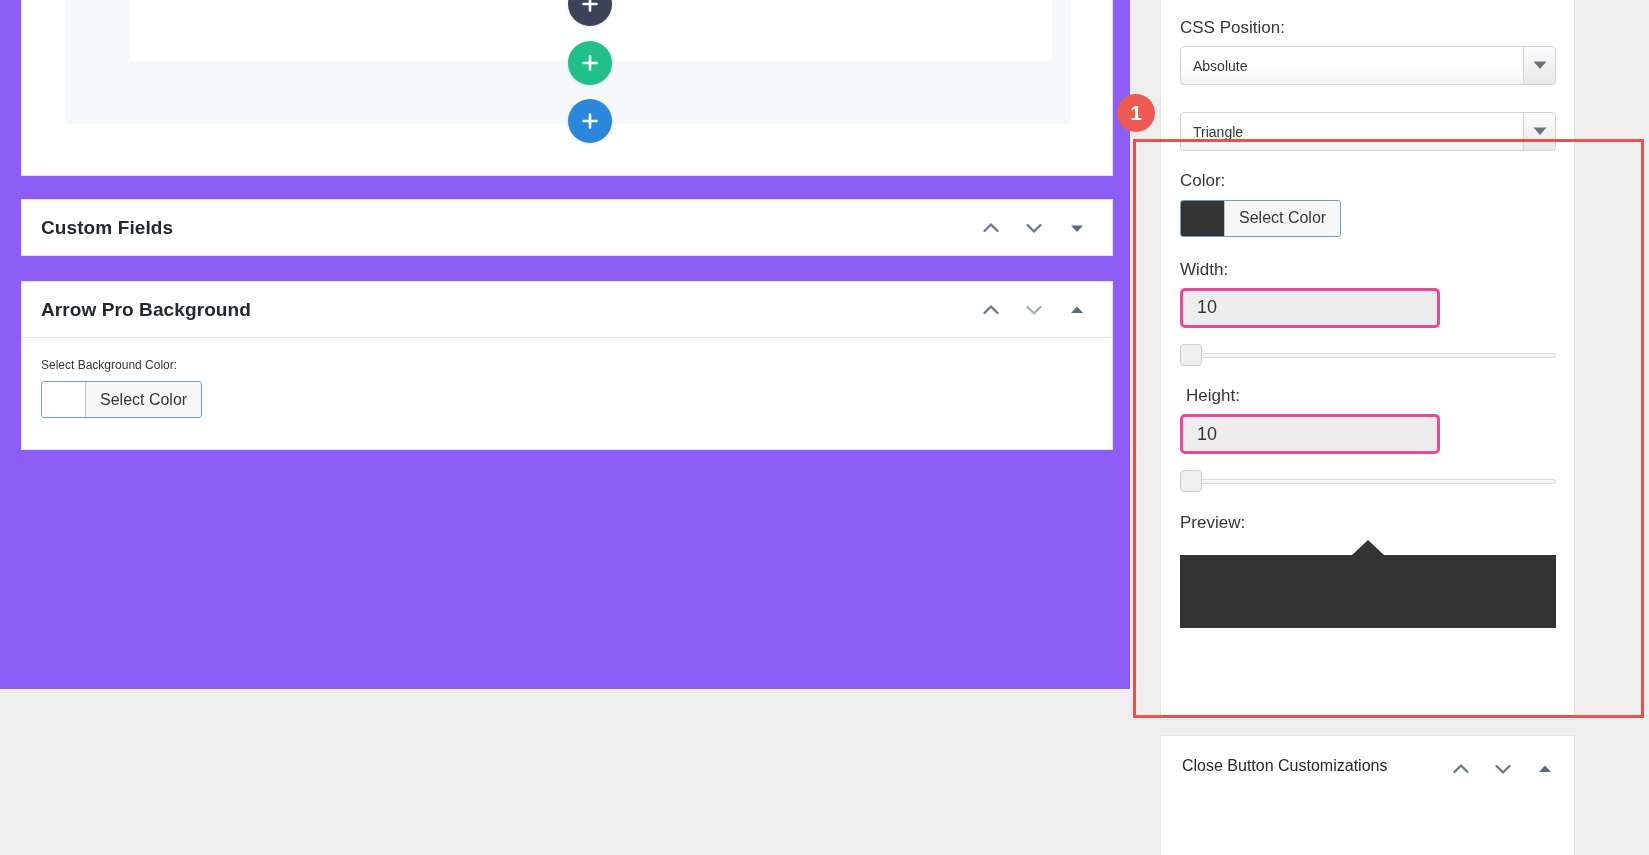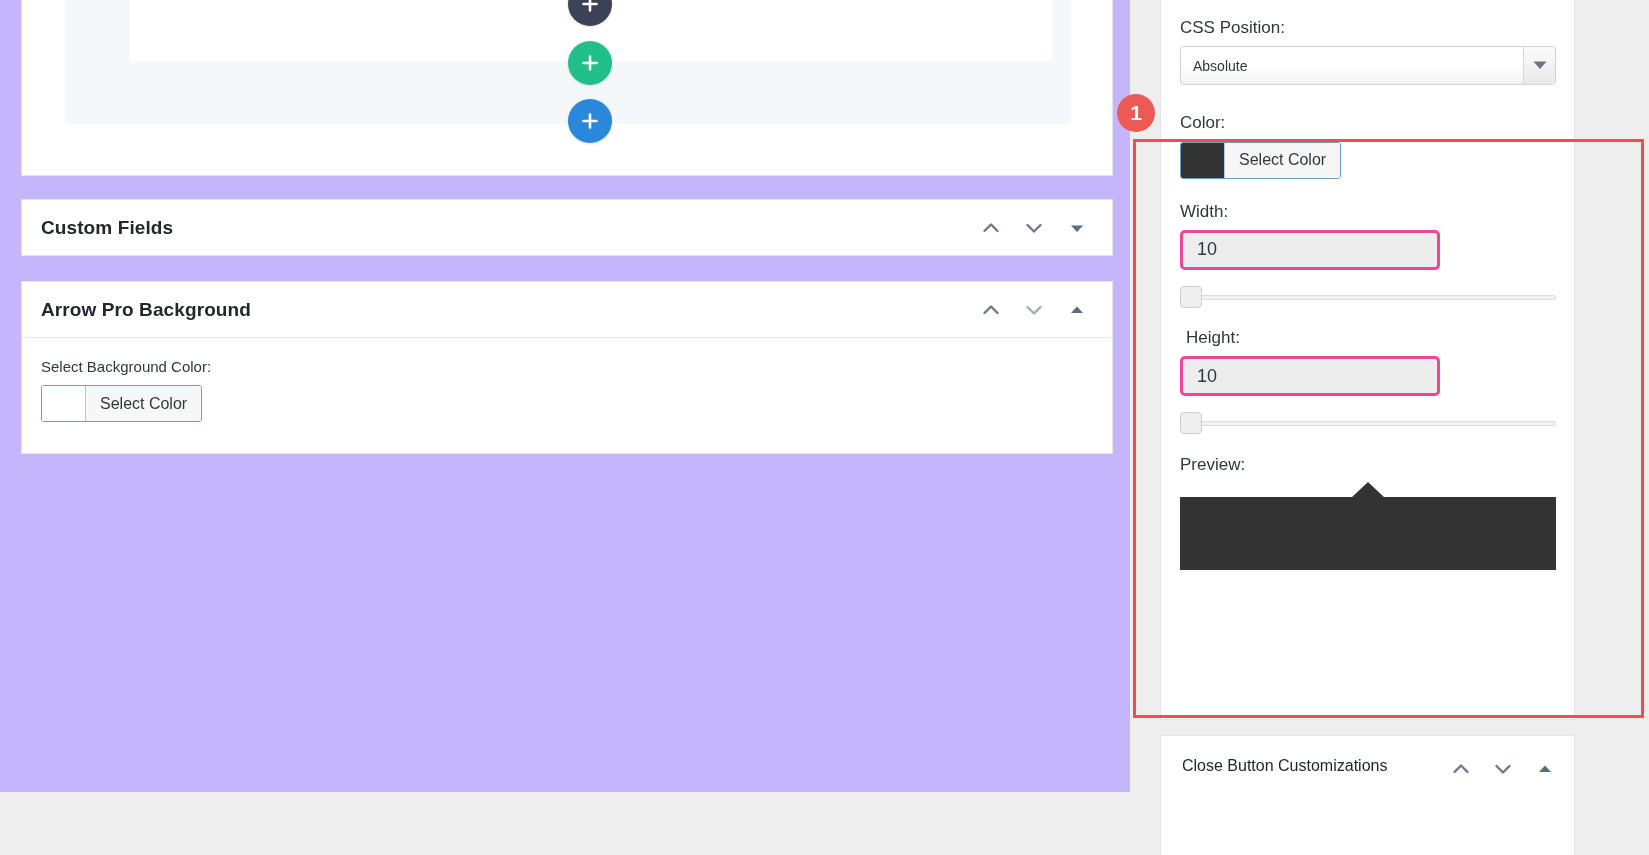--- a/index.html
+++ b/index.html
@@ -14,22 +14,22 @@
     overflow: hidden;
     position: relative;
   }
 
   
   #main-column {
     position: absolute;
     left: 0;
     top: 0;
     width: 1130px;
-    height: 792px;
-    background: #c4b5fd;
+    height: 689px;
+    background: #8b5cf6;
     overflow: hidden;
   }
 
   
   #builder-panel {
     position: absolute;
     left: 21px;
     top: -250px;
     width: 1092px;
     height: 426px;
@@ -110,21 +110,21 @@
     width: 22px;
     height: 22px;
     display: block;
     cursor: pointer;
   }
   .section-body {
     border-top: 1px solid #e2e4e7;
     padding: 20px 19px 28px 19px;
   }
   .field-label {
-    font-size: 15px;
+    font-size: 12px;
     color: #32373c;
     margin-bottom: 9px;
     line-height: 1.2;
   }
 
   
   .wp-color-btn {
     display: inline-flex;
     align-items: stretch;
     border: 1px solid #6a9ec5;
@@ -431,20 +431,28 @@
         <span class="arrow-box">
           <svg width="14" height="9" viewBox="0 0 14 9">
               <path d="M0.5 0.5h13L7 8z" fill="#6a7380"></path>
             </svg>
         </span>
       </div>
 
 
       <div style="margin-top:27px;">
 
+        <div class="sb-select" style="margin-top:8px;">
+          <span class="val">Triangle</span>
+          <span class="arrow-box">
+            <svg width="14" height="9" viewBox="0 0 14 9">
+                <path d="M0.5 0.5h13L7 8z" fill="#6a7380"></path>
+              </svg>
+          </span>
+        </div>
 
         <div class="sb-label" style="margin-top:19px;">Color:</div>
         <div class="wp-color-btn" style="margin-top:8px;">
           <span class="wp-color-swatch" style="background:#333333;"></span>
           <span class="wp-color-text">Select Color</span>
         </div>
 
         <div class="sb-label" style="margin-top:19px;">Width:</div>
         <div class="sb-input" style="margin-top:8px; width:260px;">
           <span>10</span>

